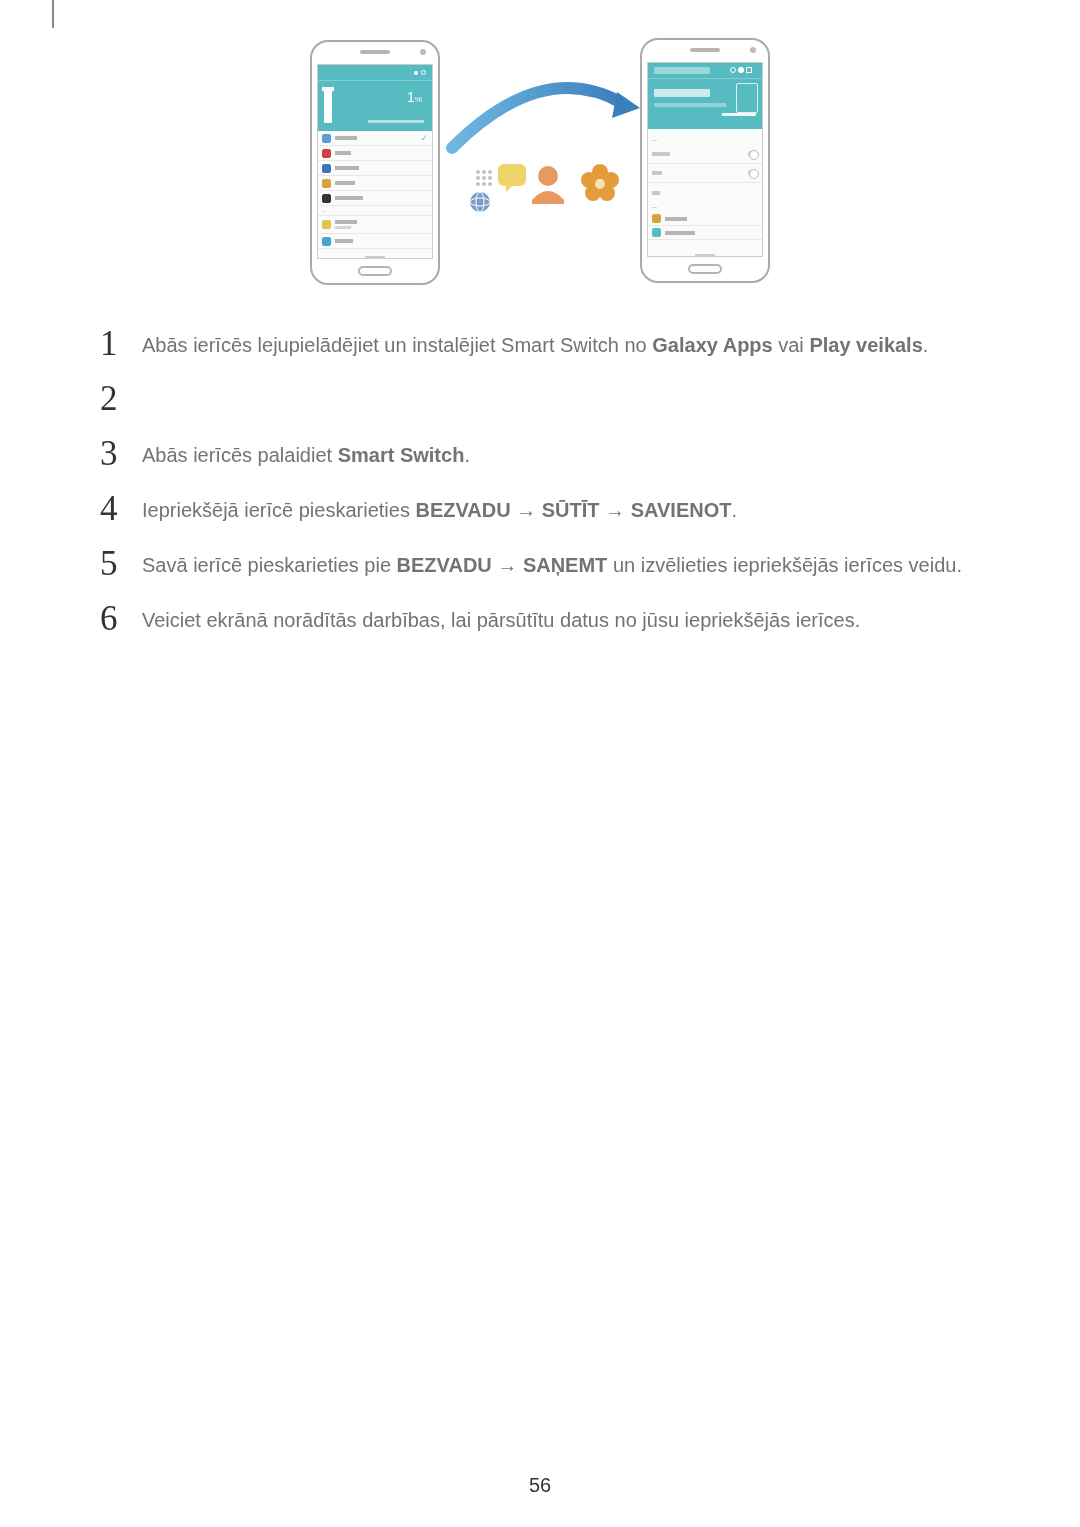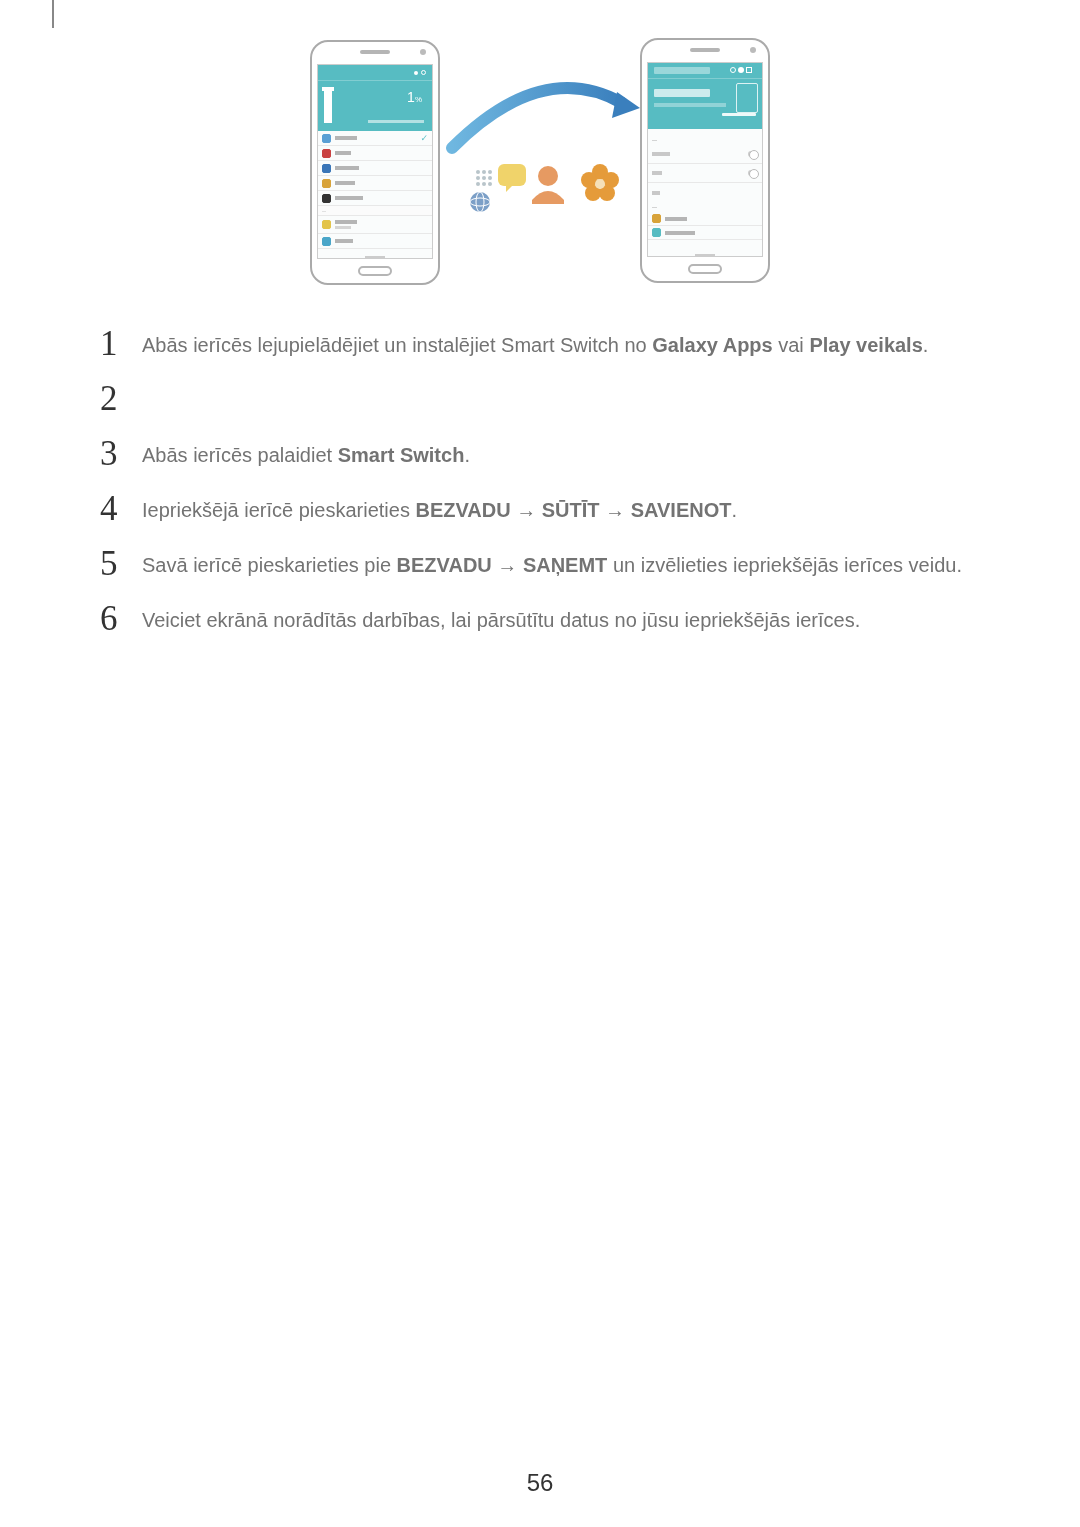--- a/index.html
+++ b/index.html
@@ -139,21 +139,21 @@
     .center-icons { position:absolute; left:160px; top:116px; width:160px; height:82px; }
     .steps { margin-top: 6px; }
     .step { display:flex; align-items:flex-start; margin-bottom: 26px; }
     .step-num {
       font-size: 35px; font-weight:400; color:#333; width:42px; flex:0 0 42px; line-height:1; margin-top:-6px;
       font-family: Georgia, 'Times New Roman', serif;
     }
     .step-body { font-size:20px; color:#737373; line-height:1.35; padding-top:0px; }
     .step-body b { font-weight:700; }
     .page-number {
-      position:absolute; bottom:30px; left:0; right:0; text-align:center; font-size:24px; color:#333;
+      position:absolute; bottom:30px; left:0; right:0; text-align:center; font-size:20px; color:#333;
     }
   </style>
 </head>
 <body>
 
 <div class="tab-mark"></div>
 
 <div class="page">
 
 

